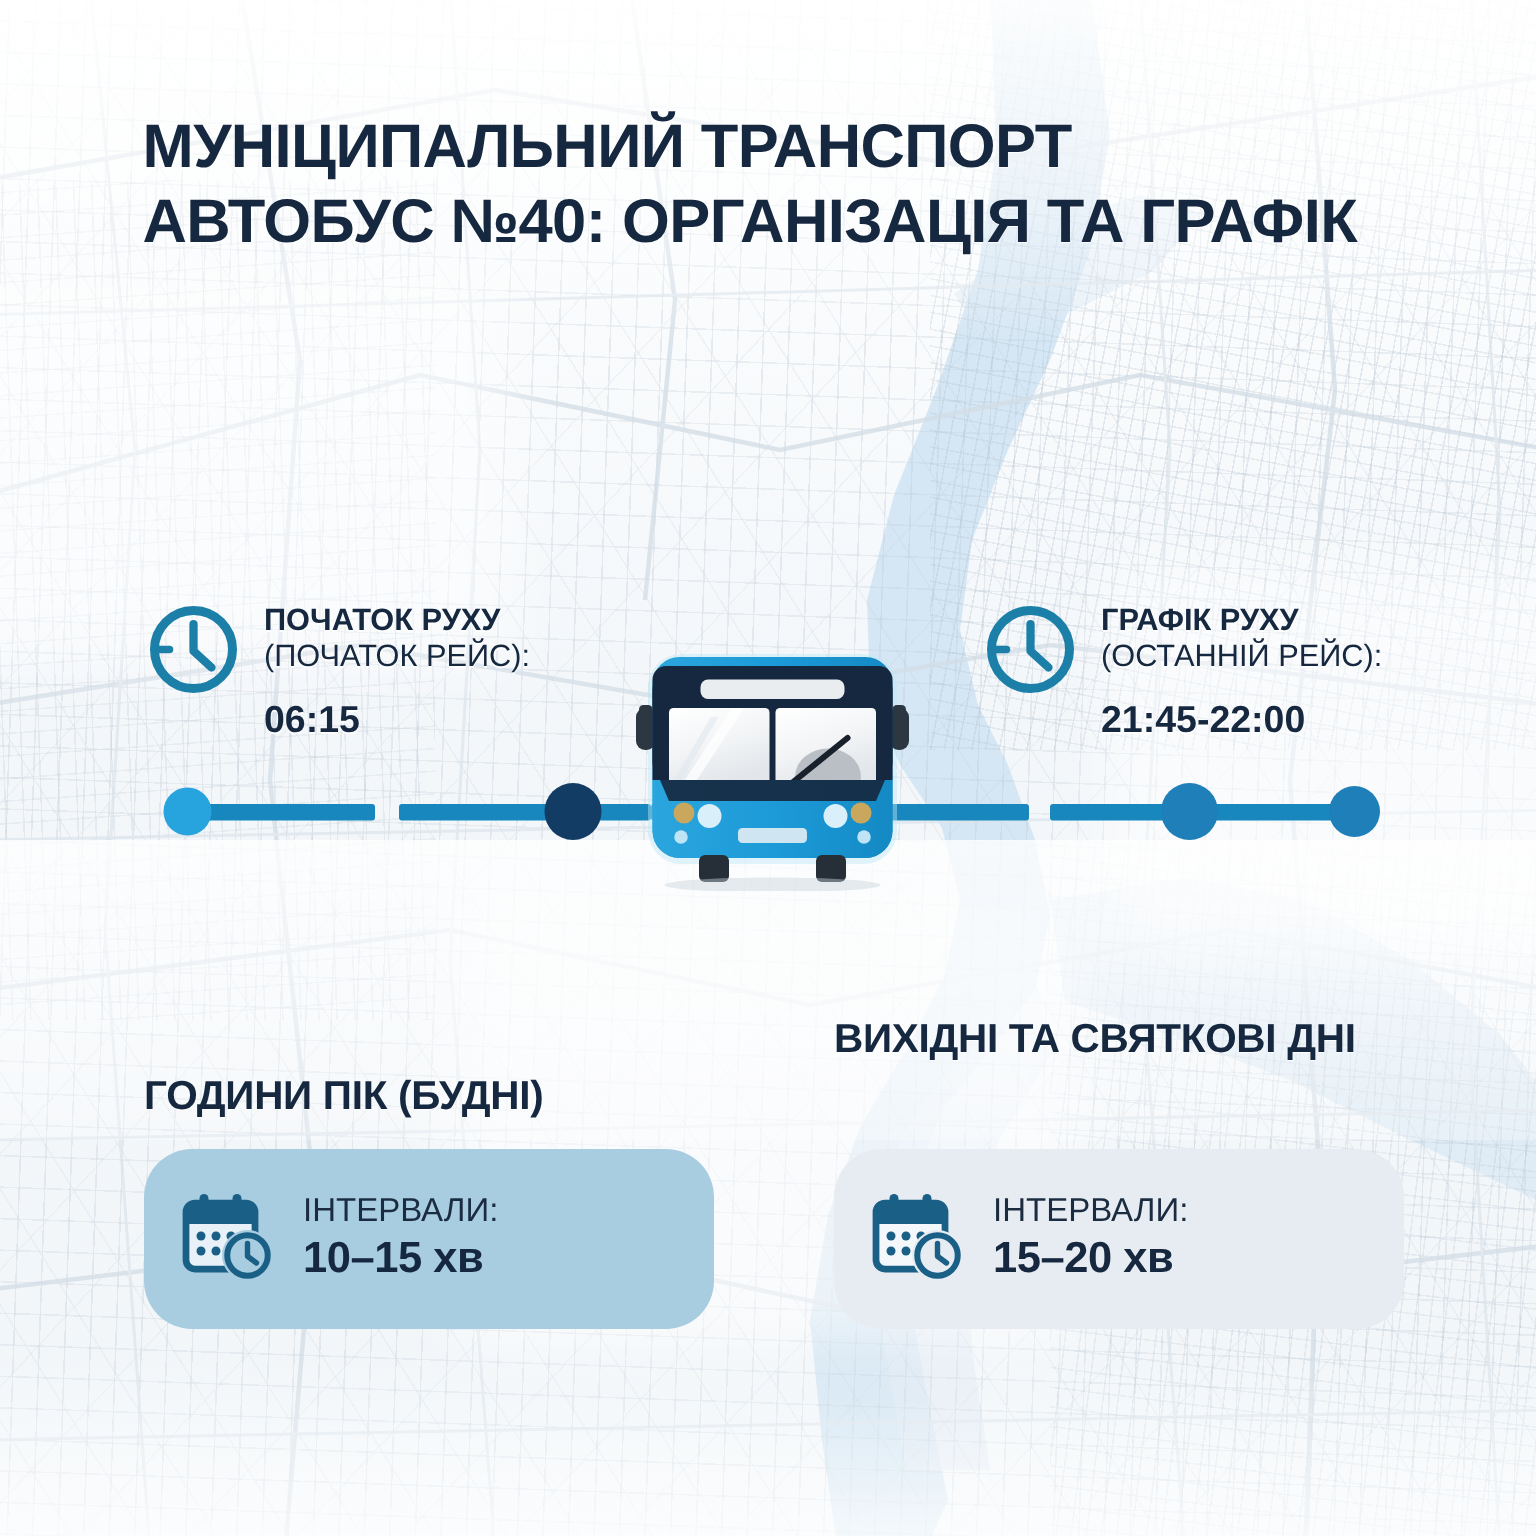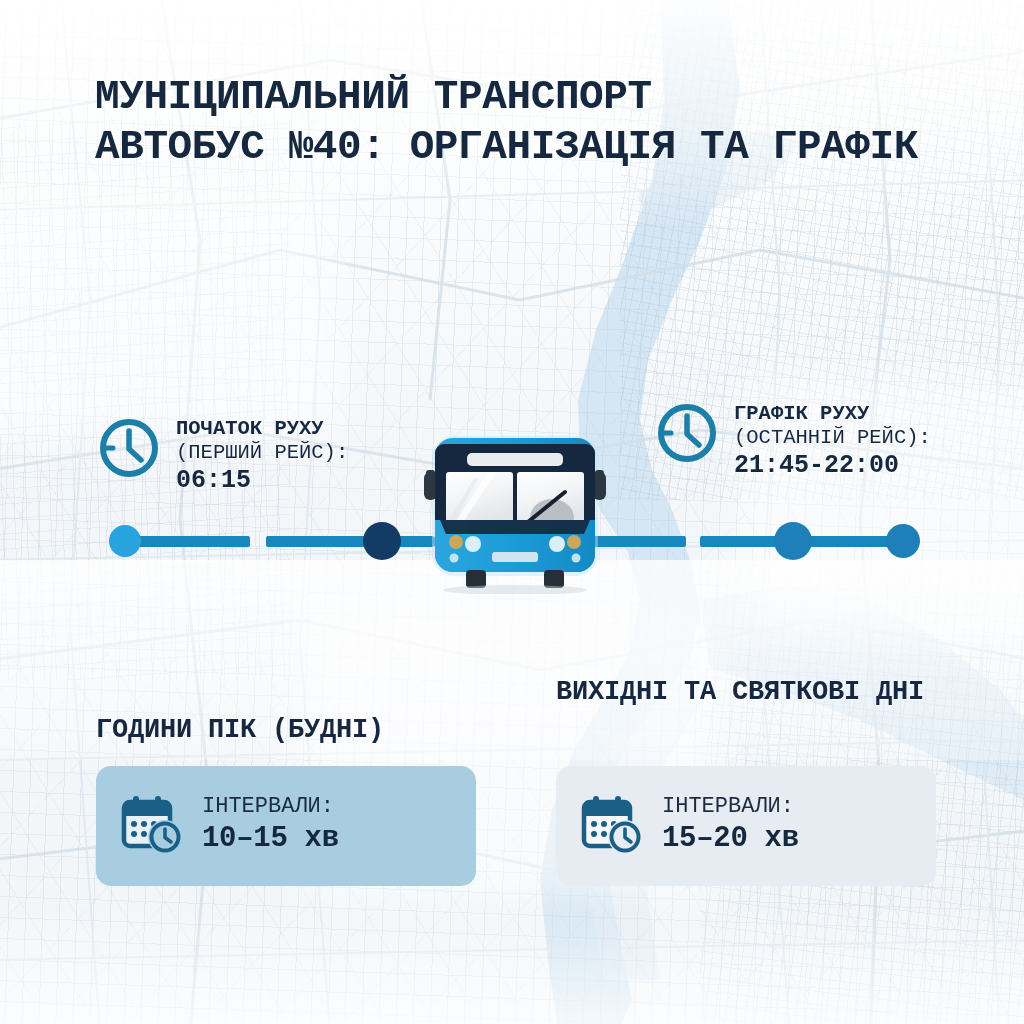--- a/index.html
+++ b/index.html
@@ -6,21 +6,21 @@
     margin: 0;
     padding: 0;
     background: #ffffff;
   }
   #canvas {
     position: relative;
     width: 1024px;
     height: 1024px;
     overflow: hidden;
     background: #0ea5e9;
-    font-family: Liberation Mono, monospace;
+    font-family: Liberation Sans, sans-serif;
   }
 
   
   .map-layer {
     position: absolute;
     inset: 0;
     overflow: hidden;
   }
   .map-base {
     position: absolute;
@@ -129,35 +129,36 @@
     white-space: nowrap;
     text-shadow: 0 1px 0 rgba(255,255,255,0.85);
   }
   .info-val {
     font-size: 25px;
     font-weight: 700;
     color: #16283f;
     line-height: 1.3;
     white-space: nowrap;
     text-shadow: 0 1px 0 rgba(255,255,255,0.85);
+    margin-top: 14px;
   }
 
   
   .sec-title {
     position: absolute;
     font-size: 27px;
     font-weight: 700;
     color: #16283f;
     white-space: nowrap;
     letter-spacing: -0.2px;
     text-shadow: 0 1px 0 rgba(255,255,255,0.9);
   }
   .card {
     position: absolute;
-    border-radius: 15px;
+    border-radius: 32px;
     display: flex;
     align-items: center;
     gap: 16px;
     padding-left: 22px;
     box-sizing: border-box;
   }
   .card-body { padding-bottom: 2px; }
   .card-label {
     font-size: 22px;
     font-weight: 400;
@@ -307,31 +308,31 @@
       <circle cx="152" cy="124" r="4.5" fill="#bfe4f5"></circle>
 
       <rect x="68" y="118" width="46" height="10" rx="3" fill="#cfe6f2"></rect>
 
       <rect x="42" y="136" width="20" height="18" rx="4" fill="#262f38"></rect>
       <rect x="120" y="136" width="20" height="18" rx="4" fill="#262f38"></rect>
       <ellipse cx="91" cy="156" rx="72" ry="5" fill="#c8d2da" opacity="0.45"></ellipse>
     </svg>
   </div>
 
-  <div class="info" style="left:96px; top:415px;justify-content:flex-end;">
+  <div class="info" style="left:96px; top:400px;justify-content:flex-end;">
     <span>
       <svg width="66" height="66" viewBox="0 0 66 66">
         <circle cx="33" cy="33" r="26" fill="none" stroke="#1b7fa8" stroke-width="6"></circle>
         <path d="M33 16 V34 L45 45" fill="none" stroke="#1b7fa8" stroke-width="5.5" stroke-linecap="round" stroke-linejoin="round"></path>
         <path d="M9 33 H17" stroke="#1b7fa8" stroke-width="5" stroke-linecap="round"></path>
       </svg>
     </span>
     <div class="info-text">
       <div class="info-l1">ПОЧАТОК РУХУ</div>
-      <div class="info-l2">(ПЕРШИЙ РЕЙС):</div>
+      <div class="info-l2">(ПОЧАТОК РЕЙС):</div>
       <div class="info-val">06:15</div>
     </div>
   </div>
 
   <div class="info" style="left:654px; top:400px;">
     <span>
       <svg width="66" height="66" viewBox="0 0 66 66">
         <circle cx="33" cy="33" r="26" fill="none" stroke="#1b7fa8" stroke-width="6"></circle>
         <path d="M33 16 V34 L45 45" fill="none" stroke="#1b7fa8" stroke-width="5.5" stroke-linecap="round" stroke-linejoin="round"></path>
         <path d="M9 33 H17" stroke="#1b7fa8" stroke-width="5" stroke-linecap="round"></path>

